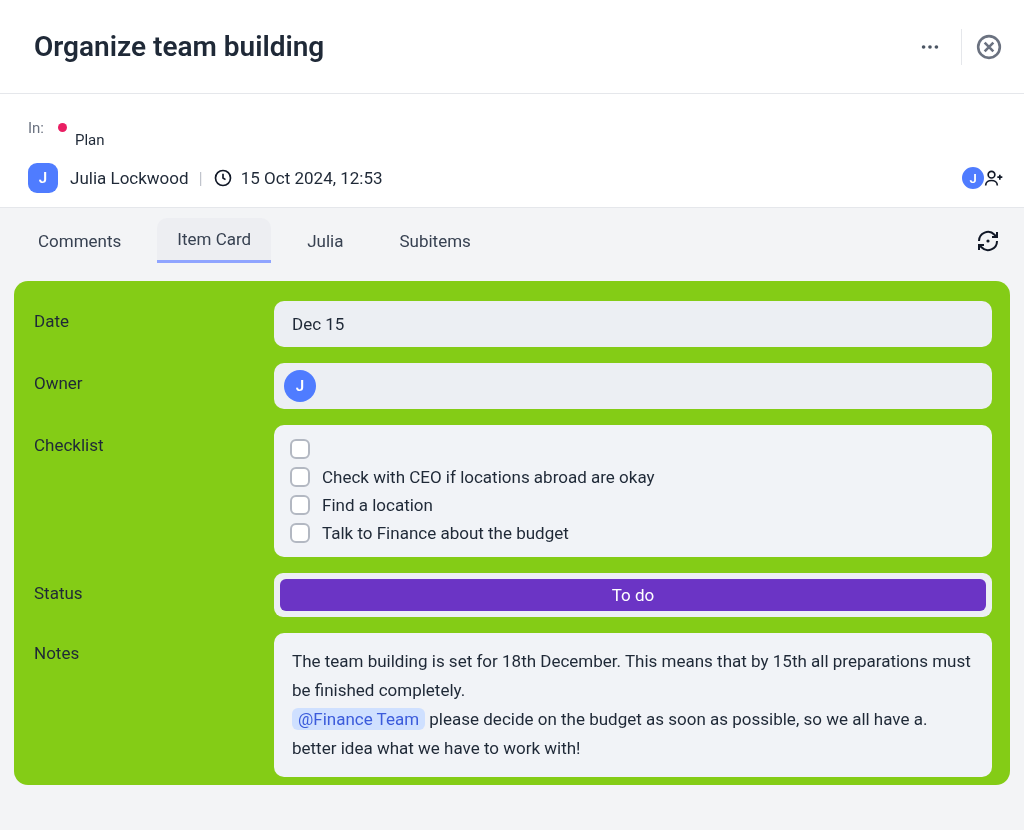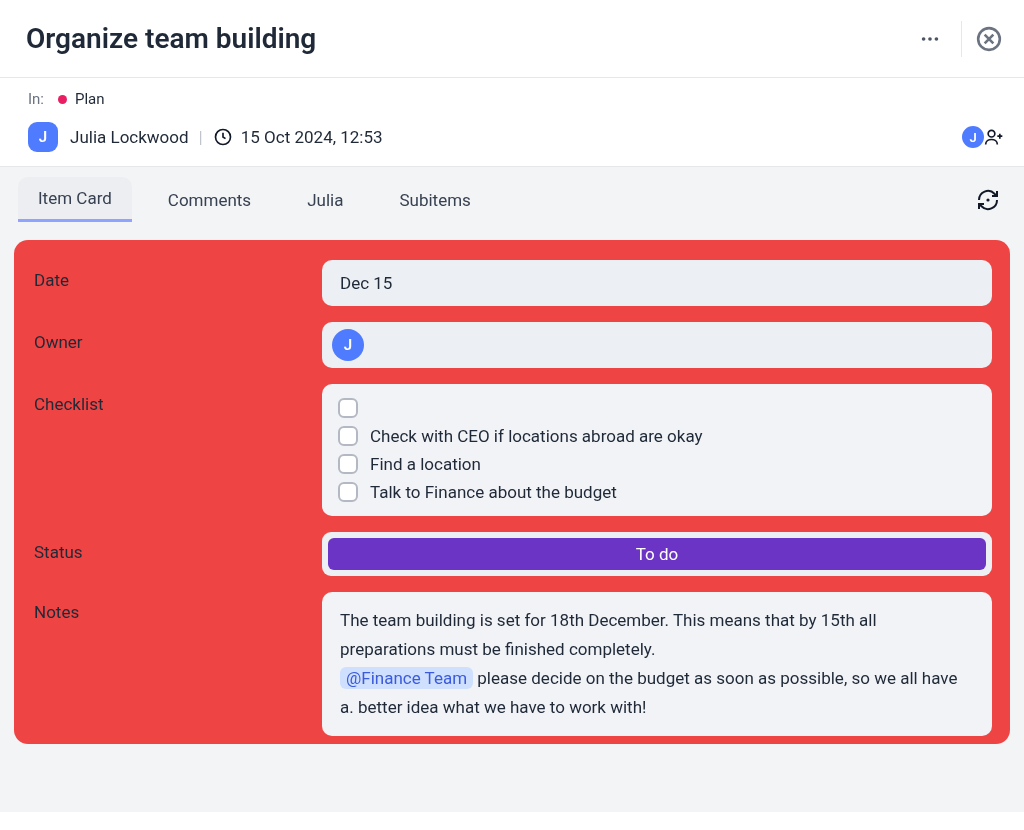--- a/index.html
+++ b/index.html
@@ -26,21 +26,21 @@
     background: #ffffff;
   }
 
   
   .title-row {
     display: flex;
     align-items: center;
     padding: 14px 18px 14px 18px;
   }
   .title-row h1 {
-    margin: 8px;
+    margin: 16px;
     font-size: 28px;
     font-weight: 600;
     flex: 1;
   }
   .icon-btn {
     width: 34px; height: 34px;
     display: inline-flex; align-items: center; justify-content: center;
     color: #4b5563;
     border-radius: 6px;
     cursor: pointer;
@@ -61,21 +61,21 @@
     font-size: 15px;
     color: var(--muted);
     margin-bottom: 14px;
   }
   .in-label { margin-right: 14px; }
   .dot {
     width: 9px; height: 9px; border-radius: 50%;
     background: var(--dot-pink);
     margin-right: 8px;
   }
-  .in-value { color: var(--text); }
+  .in-value { color: var(--text); margin-top: 25px; }
 
   .author-line {
     display: flex; align-items: center;
     font-size: 17px;
   }
   .avatar {
     width: 30px; height: 30px; border-radius: 9px;
     background: var(--brand-blue);
     color: #fff;
     display: inline-flex; align-items: center; justify-content: center;
@@ -125,41 +125,40 @@
   .tabs-spacer { flex: 1; }
   .refresh { cursor: pointer; color: #111827; display:inline-flex; padding: 6px; }
 
   
   .body-area {
     background: var(--bg-page);
     padding: 18px 14px 0 14px;
     min-height: 590px;
   }
   .card {
-    background: #ef4444;
+    background: #84cc16;
     border-radius: 14px;
     padding: 20px 18px 8px 20px;
   }
 
   .field-row {
     display: flex;
     align-items: flex-start;
     margin-bottom: 16px;
   }
   .field-label {
     width: 240px;
     flex-shrink: 0;
     font-size: 17px;
     color: var(--text);
     padding-top: 10px;
   }
   .field-value {
     flex: 1;
     min-width: 0;
-    margin-left: 48px;
   }
   .pill-field, .block-field {
     background: var(--bg-field);
     border-radius: 10px;
     padding: 12px 18px;
     font-size: 17px;
   }
   .pill-field { display: flex; align-items: center; min-height: 46px; }
   .owner-avatar {
     width: 32px; height: 32px; border-radius: 50%;
@@ -274,22 +273,22 @@
             <circle cx="9" cy="8" r="4"></circle>
             <path d="M2 21c0-4 3.5-6 7-6s7 2 7 6"></path>
             <path d="M19 8v6M16 11h6"></path>
           </svg>
       </span>
     </div>
   </div>
 </div>
 
 <div class="tabs-row">
+  <div class="tab">Comments</div>
   <div class="tab active">Item Card</div>
-  <div class="tab">Comments</div>
   <div class="tab">Julia</div>
   <div class="tab">Subitems</div>
   <div class="tabs-spacer"></div>
   <span class="refresh">
     <svg width="24" height="24" viewBox="0 0 24 24" fill="none" stroke="#111827" stroke-width="2">
         <path d="M3 12a9 9 0 0 1 15.5-6.3L21 8"></path>
         <path d="M21 3v5h-5"></path>
         <path d="M21 12a9 9 0 0 1-15.5 6.3L3 16"></path>
         <path d="M3 21v-5h5"></path>
         <circle cx="12" cy="12" r="1.6" fill="#111827" stroke="none"></circle>

